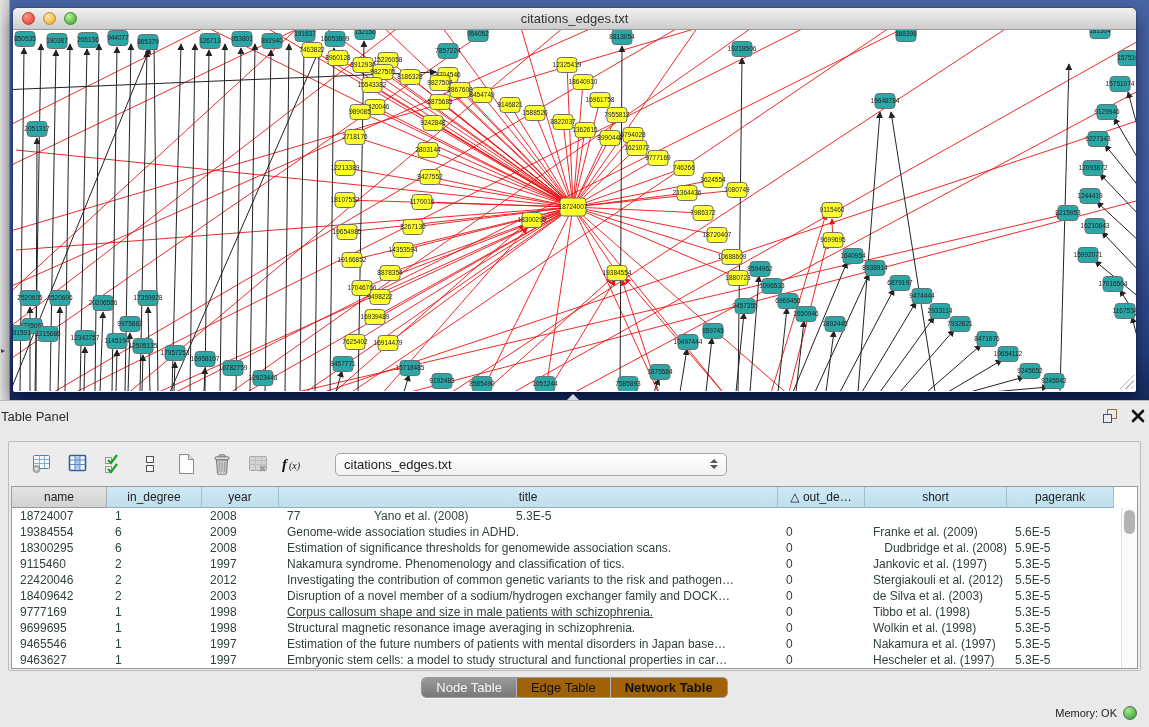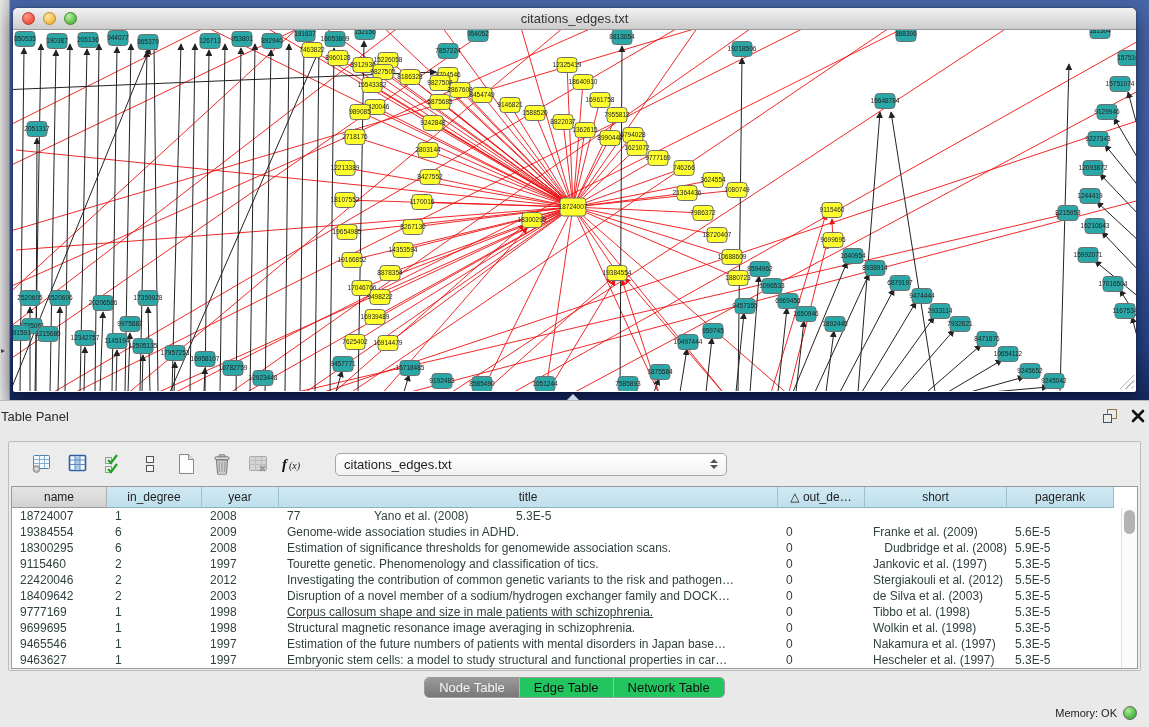--- a/index.html
+++ b/index.html
@@ -57,22 +57,22 @@
     background:linear-gradient(180deg,#cfe9f4,#bfdfec); border-right:1px solid #9fc0cf; border-bottom:1px solid #8fb0c0; cursor:pointer; flex:0 0 auto; }
   .th.gray { background:linear-gradient(180deg,#e4e4e4,#d2d2d2); border-right:1px solid #adadad; border-bottom:1px solid #9a9a9a; }
   .tbody { position:absolute; left:0; right:16px; top:21px; bottom:0; overflow:hidden; }
   .tr { display:flex; height:16px; align-items:center; cursor:default; }
   .td { font-size:12px; color:#30403f; padding-left:8px; white-space:nowrap; overflow:hidden; flex:0 0 auto; }
   .vscroll { position:absolute; right:0; top:21px; bottom:0; width:16px; background:#fbfbfb; border-left:1px solid #e0e0e0; }
   .vthumb { position:absolute; left:2px; top:2px; width:11px; height:24px; border-radius:6px; background:#b3b3b3; }
 
   .tabs { position:absolute; left:0; right:0; top:276px; display:flex; justify-content:center; }
   .seg { display:inline-flex; border:1px solid #9a9a9a; border-radius:5px; overflow:hidden; background:#fff; box-shadow:0 1px 0 rgba(255,255,255,.7); }
-  .seg button { font-size:13px; padding:2px 14px; border:none; background:#22c55e; color:#111; cursor:pointer; border-right:1px solid #b5b5b5; }
-  .seg button:last-child { border-right:none; }
+  .seg button { font-size:13px; padding:2px 14px; border:none; background:#a16207; color:#111; cursor:pointer; border-right:1px solid #b5b5b5; }
+  .seg button:last-child { border-right:none;font-weight:bold; }
   .seg button.active { background:linear-gradient(180deg,#9a9a9a,#787878); color:#f5f5f5; }
 
   .statusbar { position:absolute; right:12px; top:305px; display:flex; align-items:center; gap:6px; }
   .statusbar .mlabel { font-size:11px; color:#222; }
   .mdot { width:14px; height:14px; border-radius:50%; border:1px solid #666;
     background:radial-gradient(circle at 35% 30%, #a8eb8e, #4db848 65%, #2f9133); cursor:pointer; }
 </style>
 </head>
 <body>
 
@@ -898,21 +898,21 @@
             <div class="td" style="width: 77px;">2008</div>
             <div class="td" style="width: 499px;">Estimation of significance thresholds for genomewide association scans.</div>
             <div class="td" style="width: 87px;">0</div>
             <div class="td" style="width: 142px; text-align: right;">Dudbridge et al. (2008)</div>
             <div class="td" style="width: 107px;">5.9E-5</div>
           </div>
           <div class="tr">
             <div class="td" style="width: 95px;">9115460</div>
             <div class="td" style="width: 95px;">2</div>
             <div class="td" style="width: 77px;">1997</div>
-            <div class="td" style="width: 499px;">Tourette genetic. Phenomenology and classification of tics.</div>
+            <div class="td" style="width: 499px;">Nakamura syndrome. Phenomenology and classification of tics.</div>
             <div class="td" style="width: 87px;">0</div>
             <div class="td" style="width: 142px;">Jankovic et al. (1997)</div>
             <div class="td" style="width: 107px;">5.3E-5</div>
           </div>
           <div class="tr">
             <div class="td" style="width: 95px;">22420046</div>
             <div class="td" style="width: 95px;">2</div>
             <div class="td" style="width: 77px;">2012</div>
             <div class="td" style="width: 499px;">Investigating the contribution of common genetic variants to the risk and pathogen…</div>
             <div class="td" style="width: 87px;">0</div>

